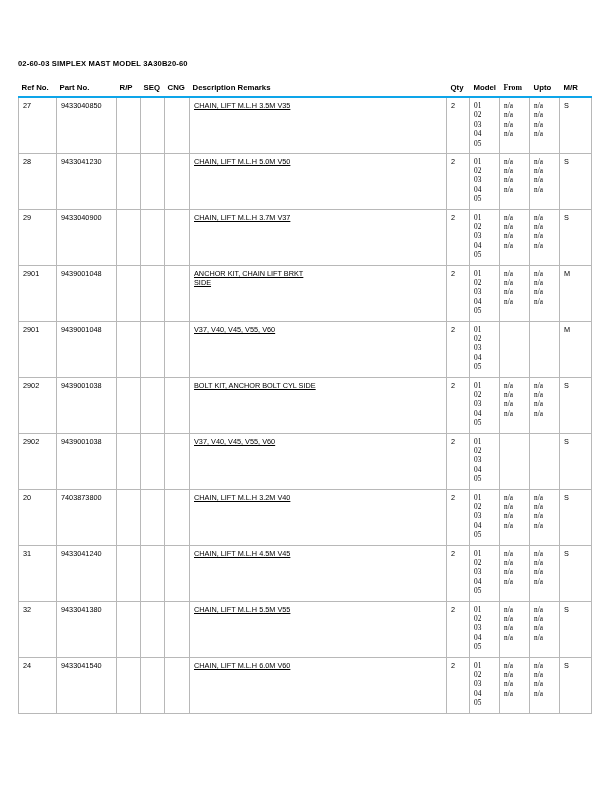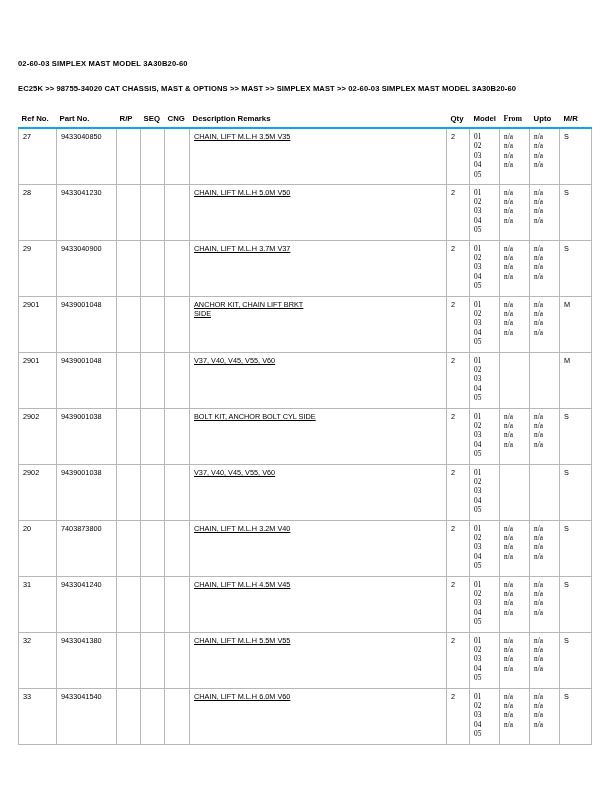--- a/index.html
+++ b/index.html
@@ -84,21 +84,20 @@
   .stack span { display: block; line-height: 9.4px; }
   .desc-line { display: block; text-decoration: underline; }
 </style>
 </head>
 <body>
 
 <div class="page">
 
   <div class="doc-title">02-60-03 SIMPLEX MAST MODEL 3A30B20-60</div>
 
-  <div class="breadcrumb">EC25K &gt;&gt; 98755-34020 CAT CHASSIS, MAST &amp; OPTIONS &gt;&gt; MAST &gt;&gt; SIMPLEX MAST &gt;&gt; 02-60-03 SIMPLEX MAST MODEL 3A30B20-60</div>
 
   <table class="parts">
     <colgroup>
       <col class="col-ref">
         <col class="col-part">
         <col class="col-rp">
         <col class="col-seq">
       <col class="col-cng">
         <col class="col-desc">
         <col class="col-qty">
@@ -468,21 +467,21 @@
             <span class="stack">
               <span>n/a</span>
               <span>n/a</span>
               <span>n/a</span>
               <span>n/a</span>
             </span>
           </td>
           <td>S</td>
         </tr>
         <tr>
-          <td>33</td>
+          <td>24</td>
           <td>9433041540</td>
           <td></td>
           <td></td>
           <td></td>
           <td>
             <span class="desc-line">CHAIN, LIFT M.L.H 6.0M V60</span>
           </td>
           <td>2</td>
           <td>
             <span class="stack">

